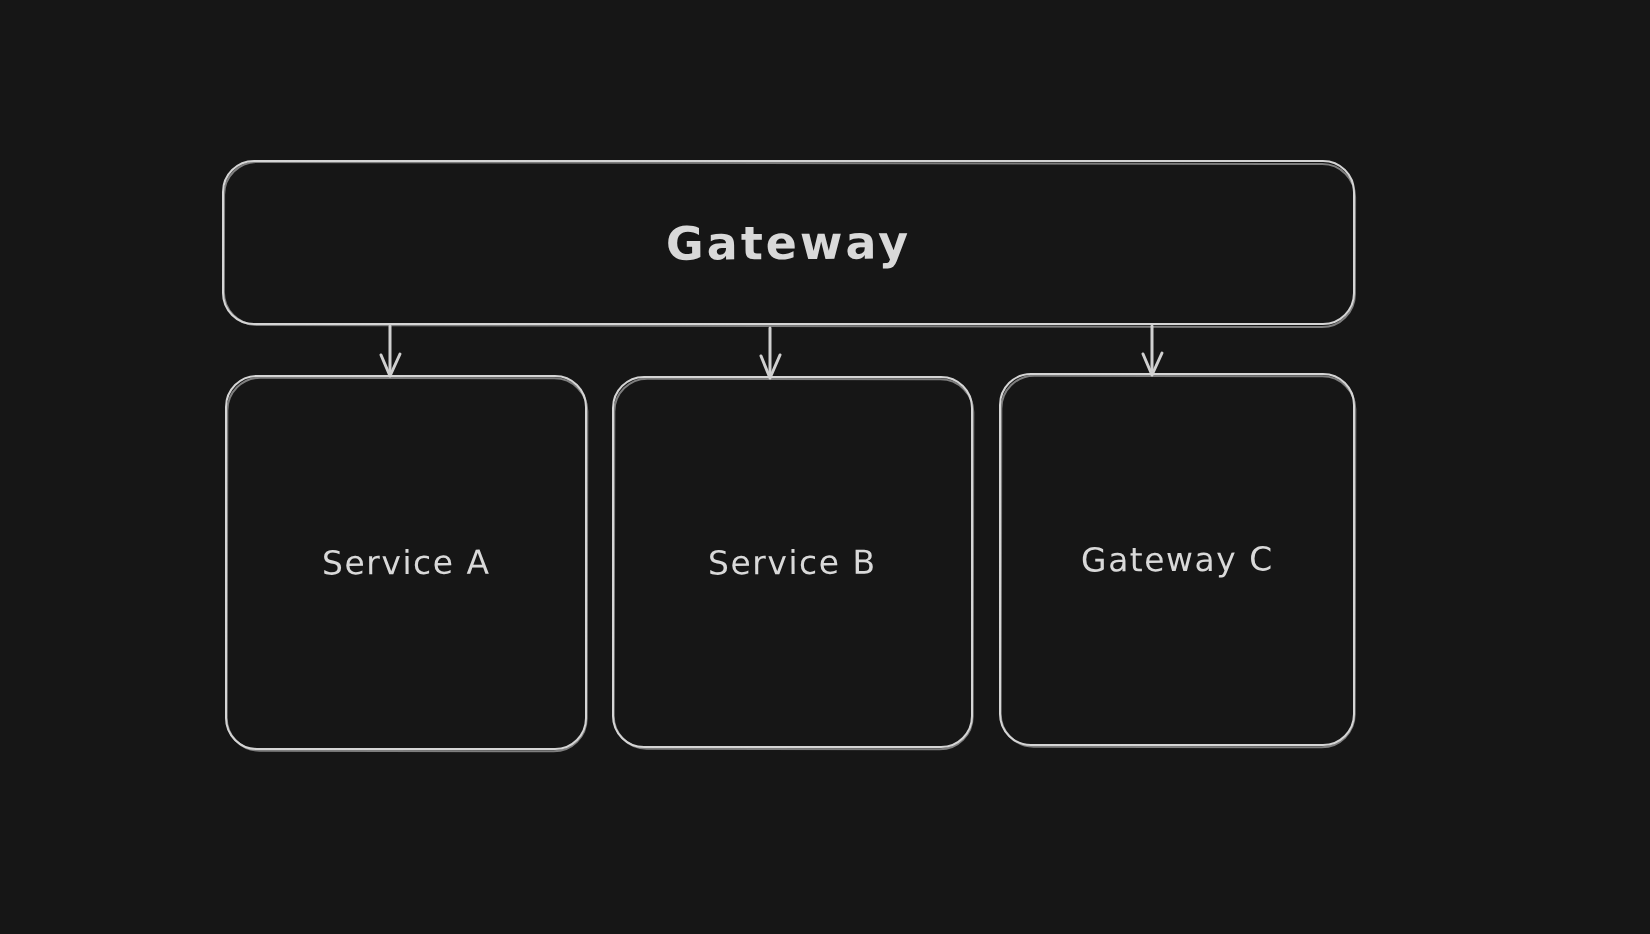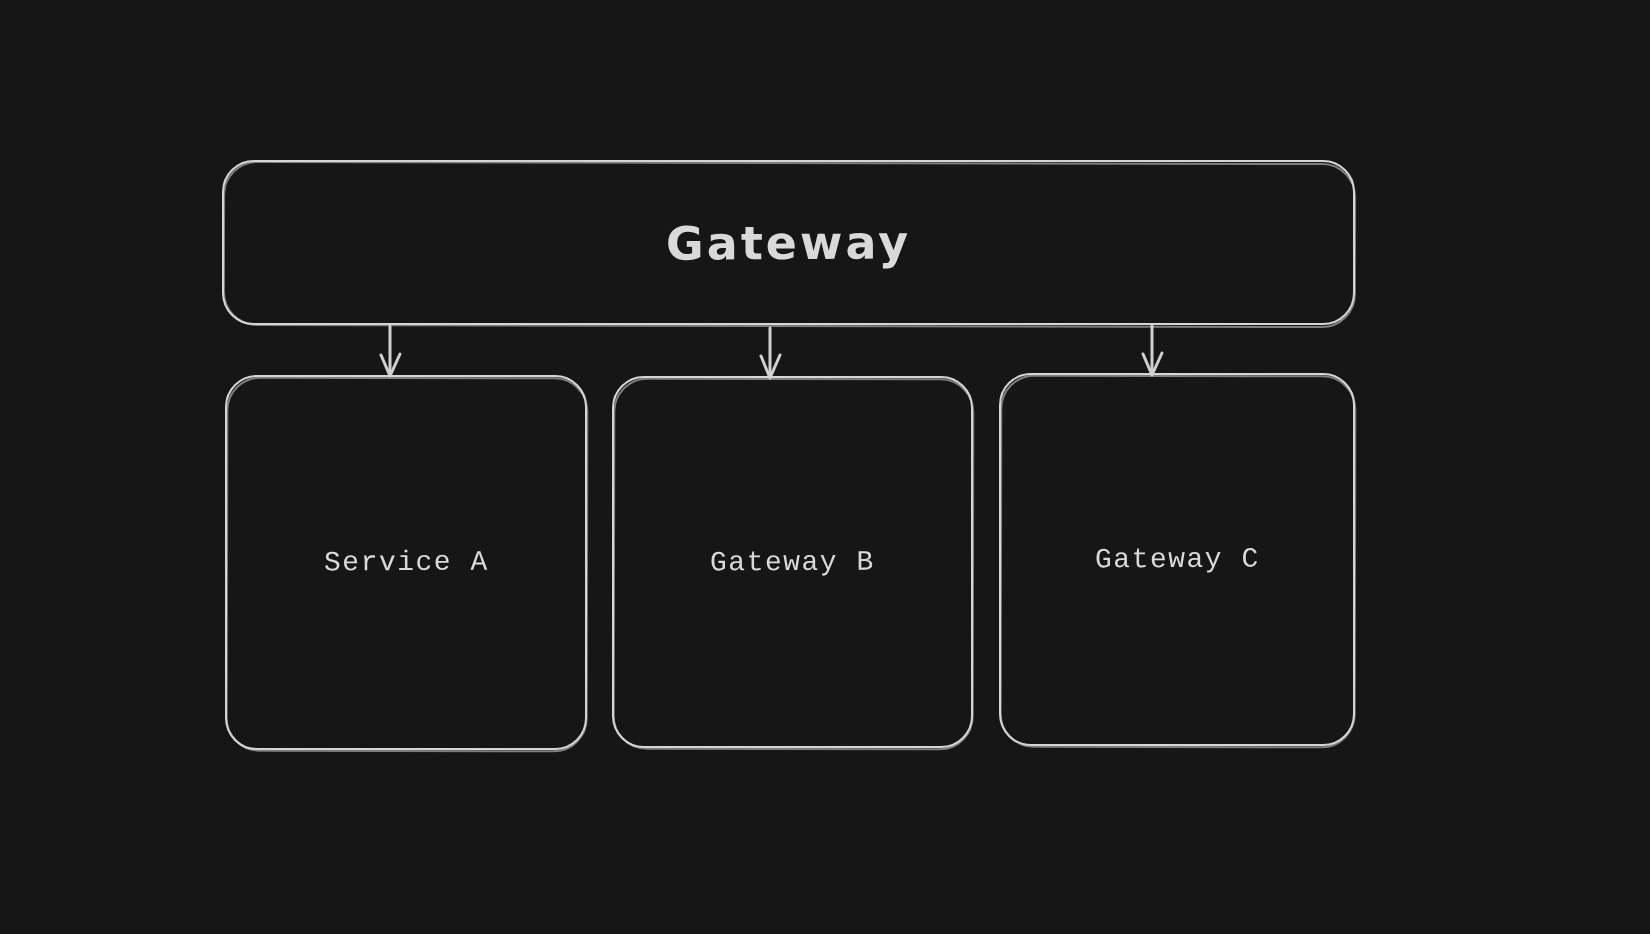--- a/index.html
+++ b/index.html
@@ -66,23 +66,22 @@
     transform: rotate(-0.3deg);
     white-space: nowrap;
     user-select: none;
   }
   .label-lg {
     font-size: 46px;
     font-weight: 600;
     letter-spacing: 3px;
   }
   .label-md {
-    font-size: 28px;
+    font-size: 33px;
     font-weight: 400;
-    font-family: Liberation Mono, monospace;
   }
   .edges {
     position: absolute;
     left: 0;
     top: 0;
     width: 1650px;
     height: 934px;
     pointer-events: none;
   }
 </style>
@@ -108,20 +107,20 @@
       <path d="M1152 326 L1152 370"></path>
       <path d="M1143 354 L1152 375 L1162 353"></path>
     </g>
   </svg>
 
   <div class="node node-service-a">
     <span class="label label-md">Service A</span>
   </div>
 
   <div class="node node-service-b">
-    <span class="label label-md">Gateway B</span>
+    <span class="label label-md">Service B</span>
   </div>
 
   <div class="node node-service-c">
     <span class="label label-md">Gateway C</span>
   </div>
 
 </div>
 
 </body></html>

